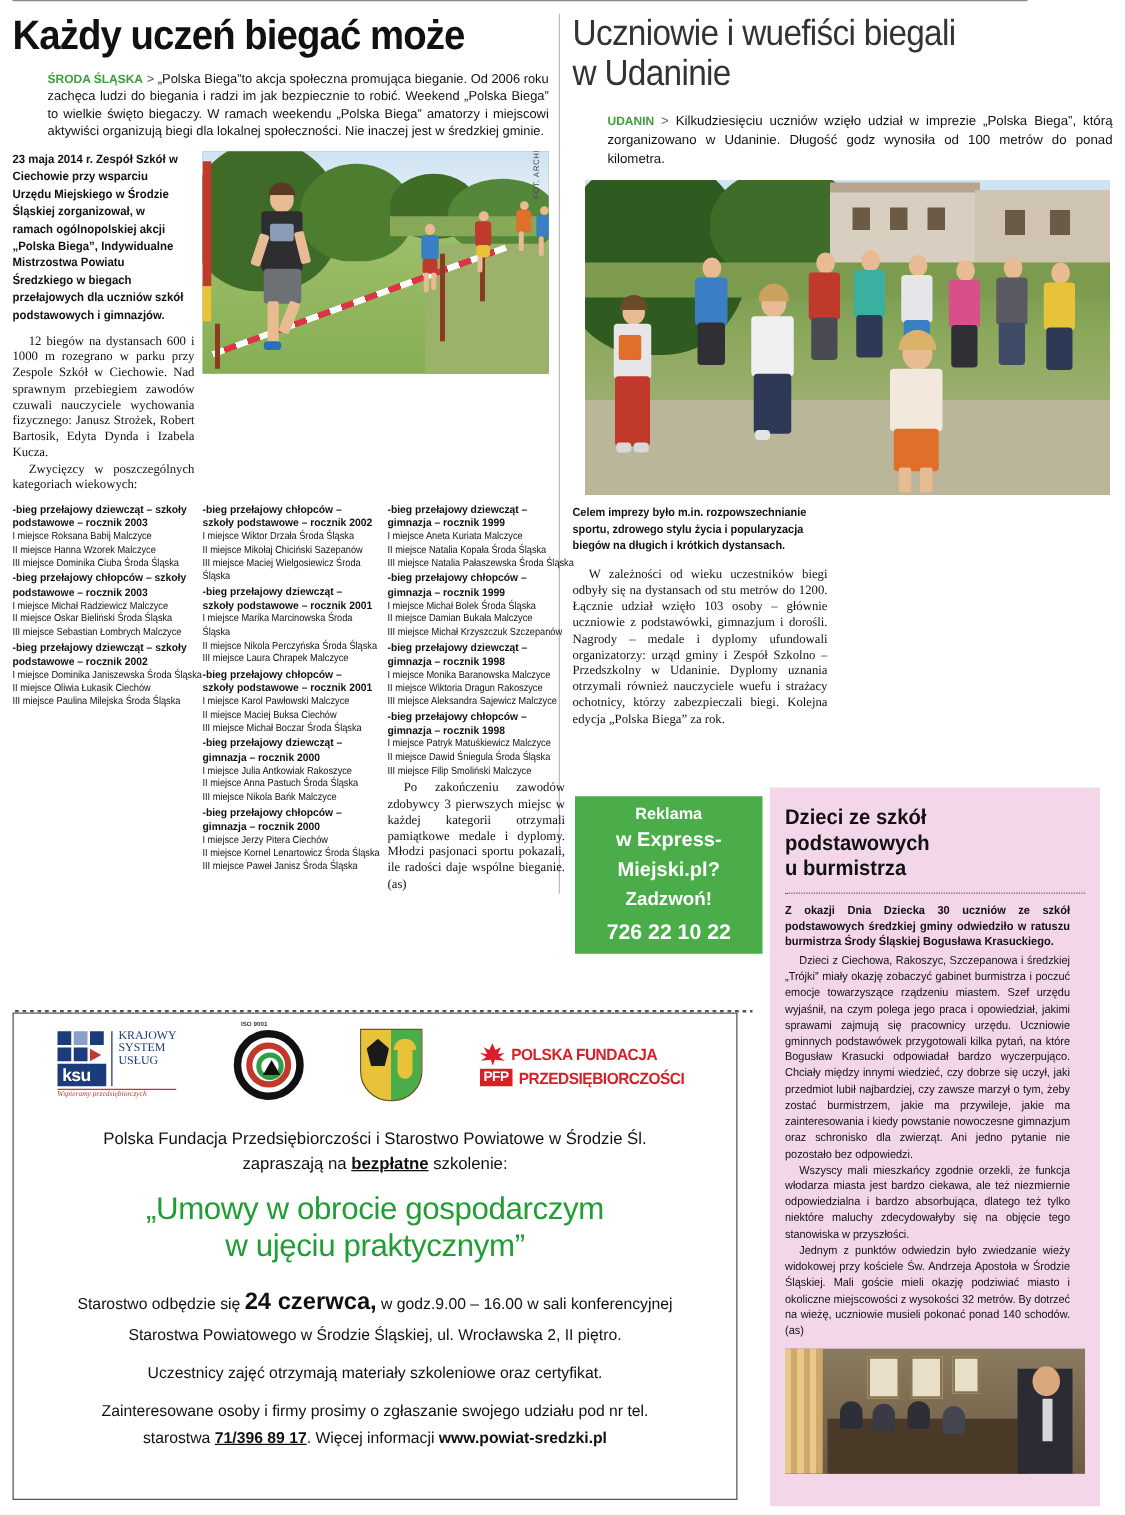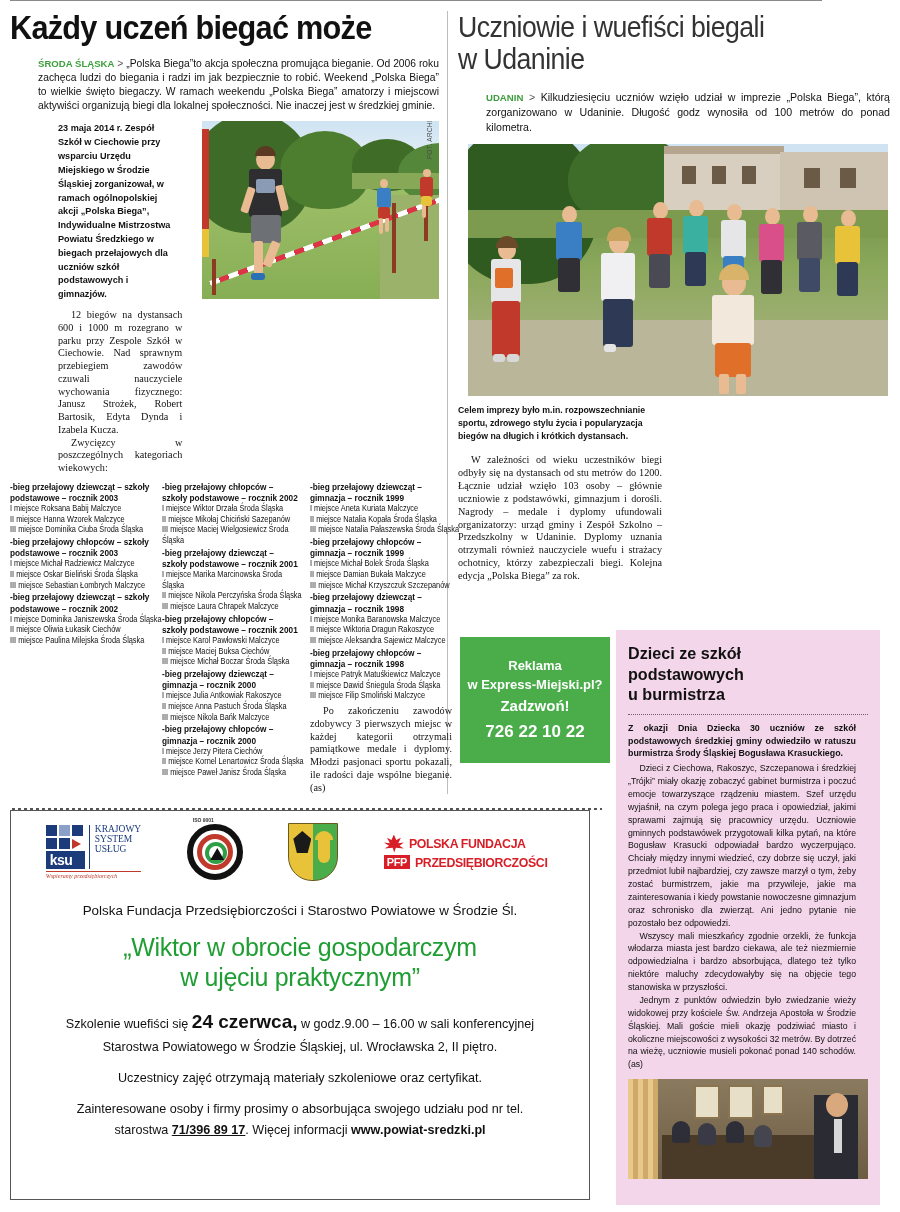--- a/index.html
+++ b/index.html
@@ -85,21 +85,21 @@
   .serif { font-family: "Liberation Serif", serif; }
   .bodytext { font-size: 10.2px; line-height: 1.26; text-align: justify; hyphens: auto; }
   .bodytext p { text-indent: 13px; margin: 0; }
   .capt {
     font-family: "Liberation Sans Narrow", "Liberation Sans", sans-serif;
     font-weight: bold; font-size: 9.4px; line-height: 1.36;
     transform: scaleX(0.93); transform-origin: left top;
   }
 
   
-  .lead-block { display: flex; gap: 20px; margin-top: 8px; margin-left: 48px; }
+  .lead-block { display: flex; gap: 6px; margin-top: 8px; }
   .intro-col { width: 148px; }
   .intro-bold {
     font-family: "Liberation Sans Narrow", "Liberation Sans", sans-serif;
     font-weight: bold; font-size: 9.6px; line-height: 1.44;
     transform: scaleX(0.95); transform-origin: left top;
   }
   .intro-serif { font-family: "Liberation Serif", serif; font-size: 10.2px; line-height: 1.25; text-align: justify; margin-top: 8px; }
   .intro-serif p { text-indent: 13px; margin: 0; }
 
   
@@ -124,21 +124,21 @@
   .r-col { width: 204px; }
 
   
   .adbox {
     width: 150px; height: 126px; background: #4aad4a; color: #fff;
     display: flex; flex-direction: column; align-items: center; justify-content: center;
     text-align: center; font-family: "Liberation Sans Narrow", "Liberation Sans", sans-serif;
     font-weight: bold; line-height: 1.5;
   }
   .adbox .l1 { font-size: 13px; }
-  .adbox .l2 { font-size: 13px; text-align: center; }
+  .adbox .l2 { font-size: 16px; text-align: center; }
   .adbox .l3 { font-size: 15px; }
   .adbox .l4 { font-size: 17px; margin-top: 2px; }
 
   
   .pinkbox { width: 264px; background: #f3d6ea; padding: 14px 12px 10px 12px; }
   .pinkbox h2 {
     font-family: "Liberation Sans Narrow", "Liberation Sans", sans-serif;
     font-weight: bold; font-size: 17px; line-height: 1.22; color: #111;
     transform: scaleX(0.95); transform-origin: left top;
   }
@@ -544,35 +544,38 @@
           <div class="pfp-row">
             <div class="pfp-badge">PFP</div>
             <div class="pfp-txt">PRZEDSIĘBIORCZOŚCI</div>
           </div>
         </div>
       </div>
 
       <div style="height:18px;"></div>
 
       <div class="ad-line">Polska Fundacja Przedsiębiorczości i Starostwo Powiatowe w Środzie Śl.</div>
+      <div class="ad-line">
+        <span>zapraszają na </span><b><u>bezpłatne</u></b><span> szkolenie:</span>
+      </div>
 
       <div class="ad-title">
-        <div>„Wiktor w obrocie gospodarczym</div>
+        <div>„Umowy w obrocie gospodarczym</div>
         <div>w ujęciu praktycznym”</div>
       </div>
 
       <div class="ad-small">
         <div>
-          <span>Szkolenie wuefiści się </span><span class="big">24 czerwca,</span><span> w godz.9.00 – 16.00 w sali konferencyjnej</span>
+          <span>Starostwo odbędzie się </span><span class="big">24 czerwca,</span><span> w godz.9.00 – 16.00 w sali konferencyjnej</span>
         </div>
         <div>Starostwa Powiatowego w Środzie Śląskiej, ul. Wrocławska 2, II piętro.</div>
         <div style="height:10px;"></div>
         <div>Uczestnicy zajęć otrzymają materiały szkoleniowe oraz certyfikat.</div>
         <div style="height:10px;"></div>
-        <div>Zainteresowane osoby i firmy prosimy o absorbująca swojego udziału pod nr tel.</div>
+        <div>Zainteresowane osoby i firmy prosimy o zgłaszanie swojego udziału pod nr tel.</div>
         <div>
           <span>starostwa </span><b><u>71/396 89 17</u></b><span>. Więcej informacji </span><b>www.powiat-sredzki.pl</b>
         </div>
       </div>
     </div>
   </div>
 
 </div>
 
 </body></html>

